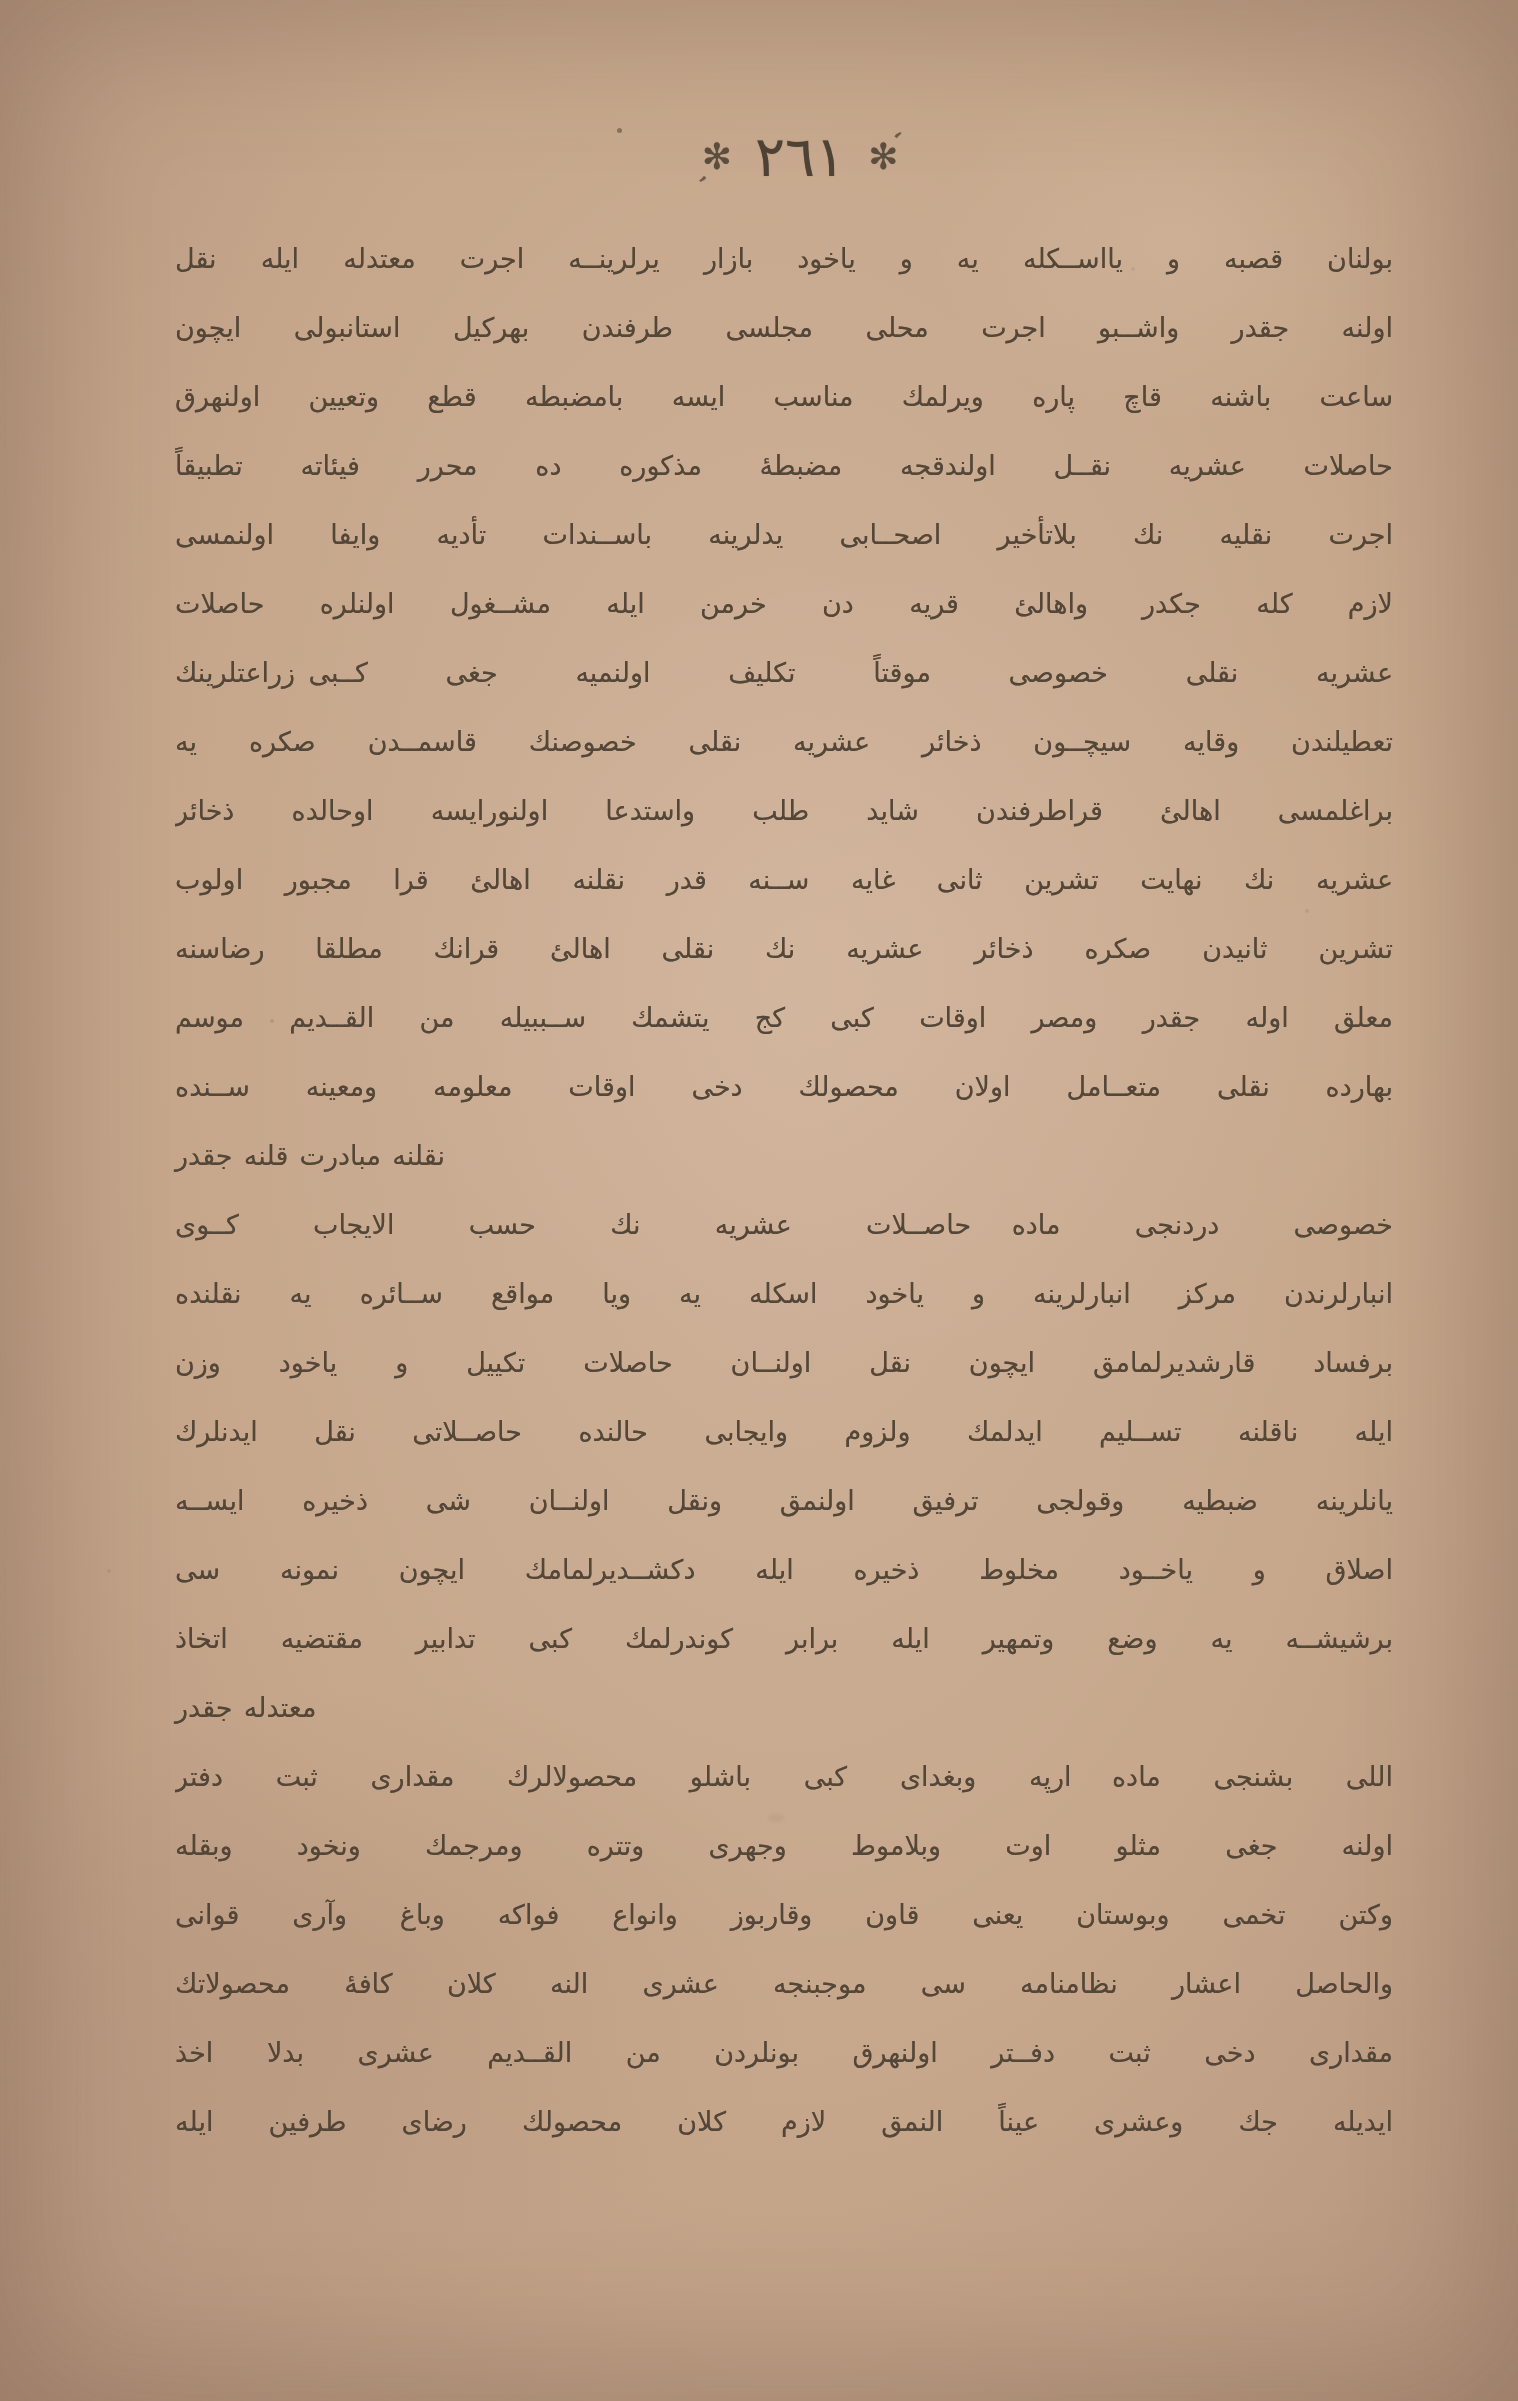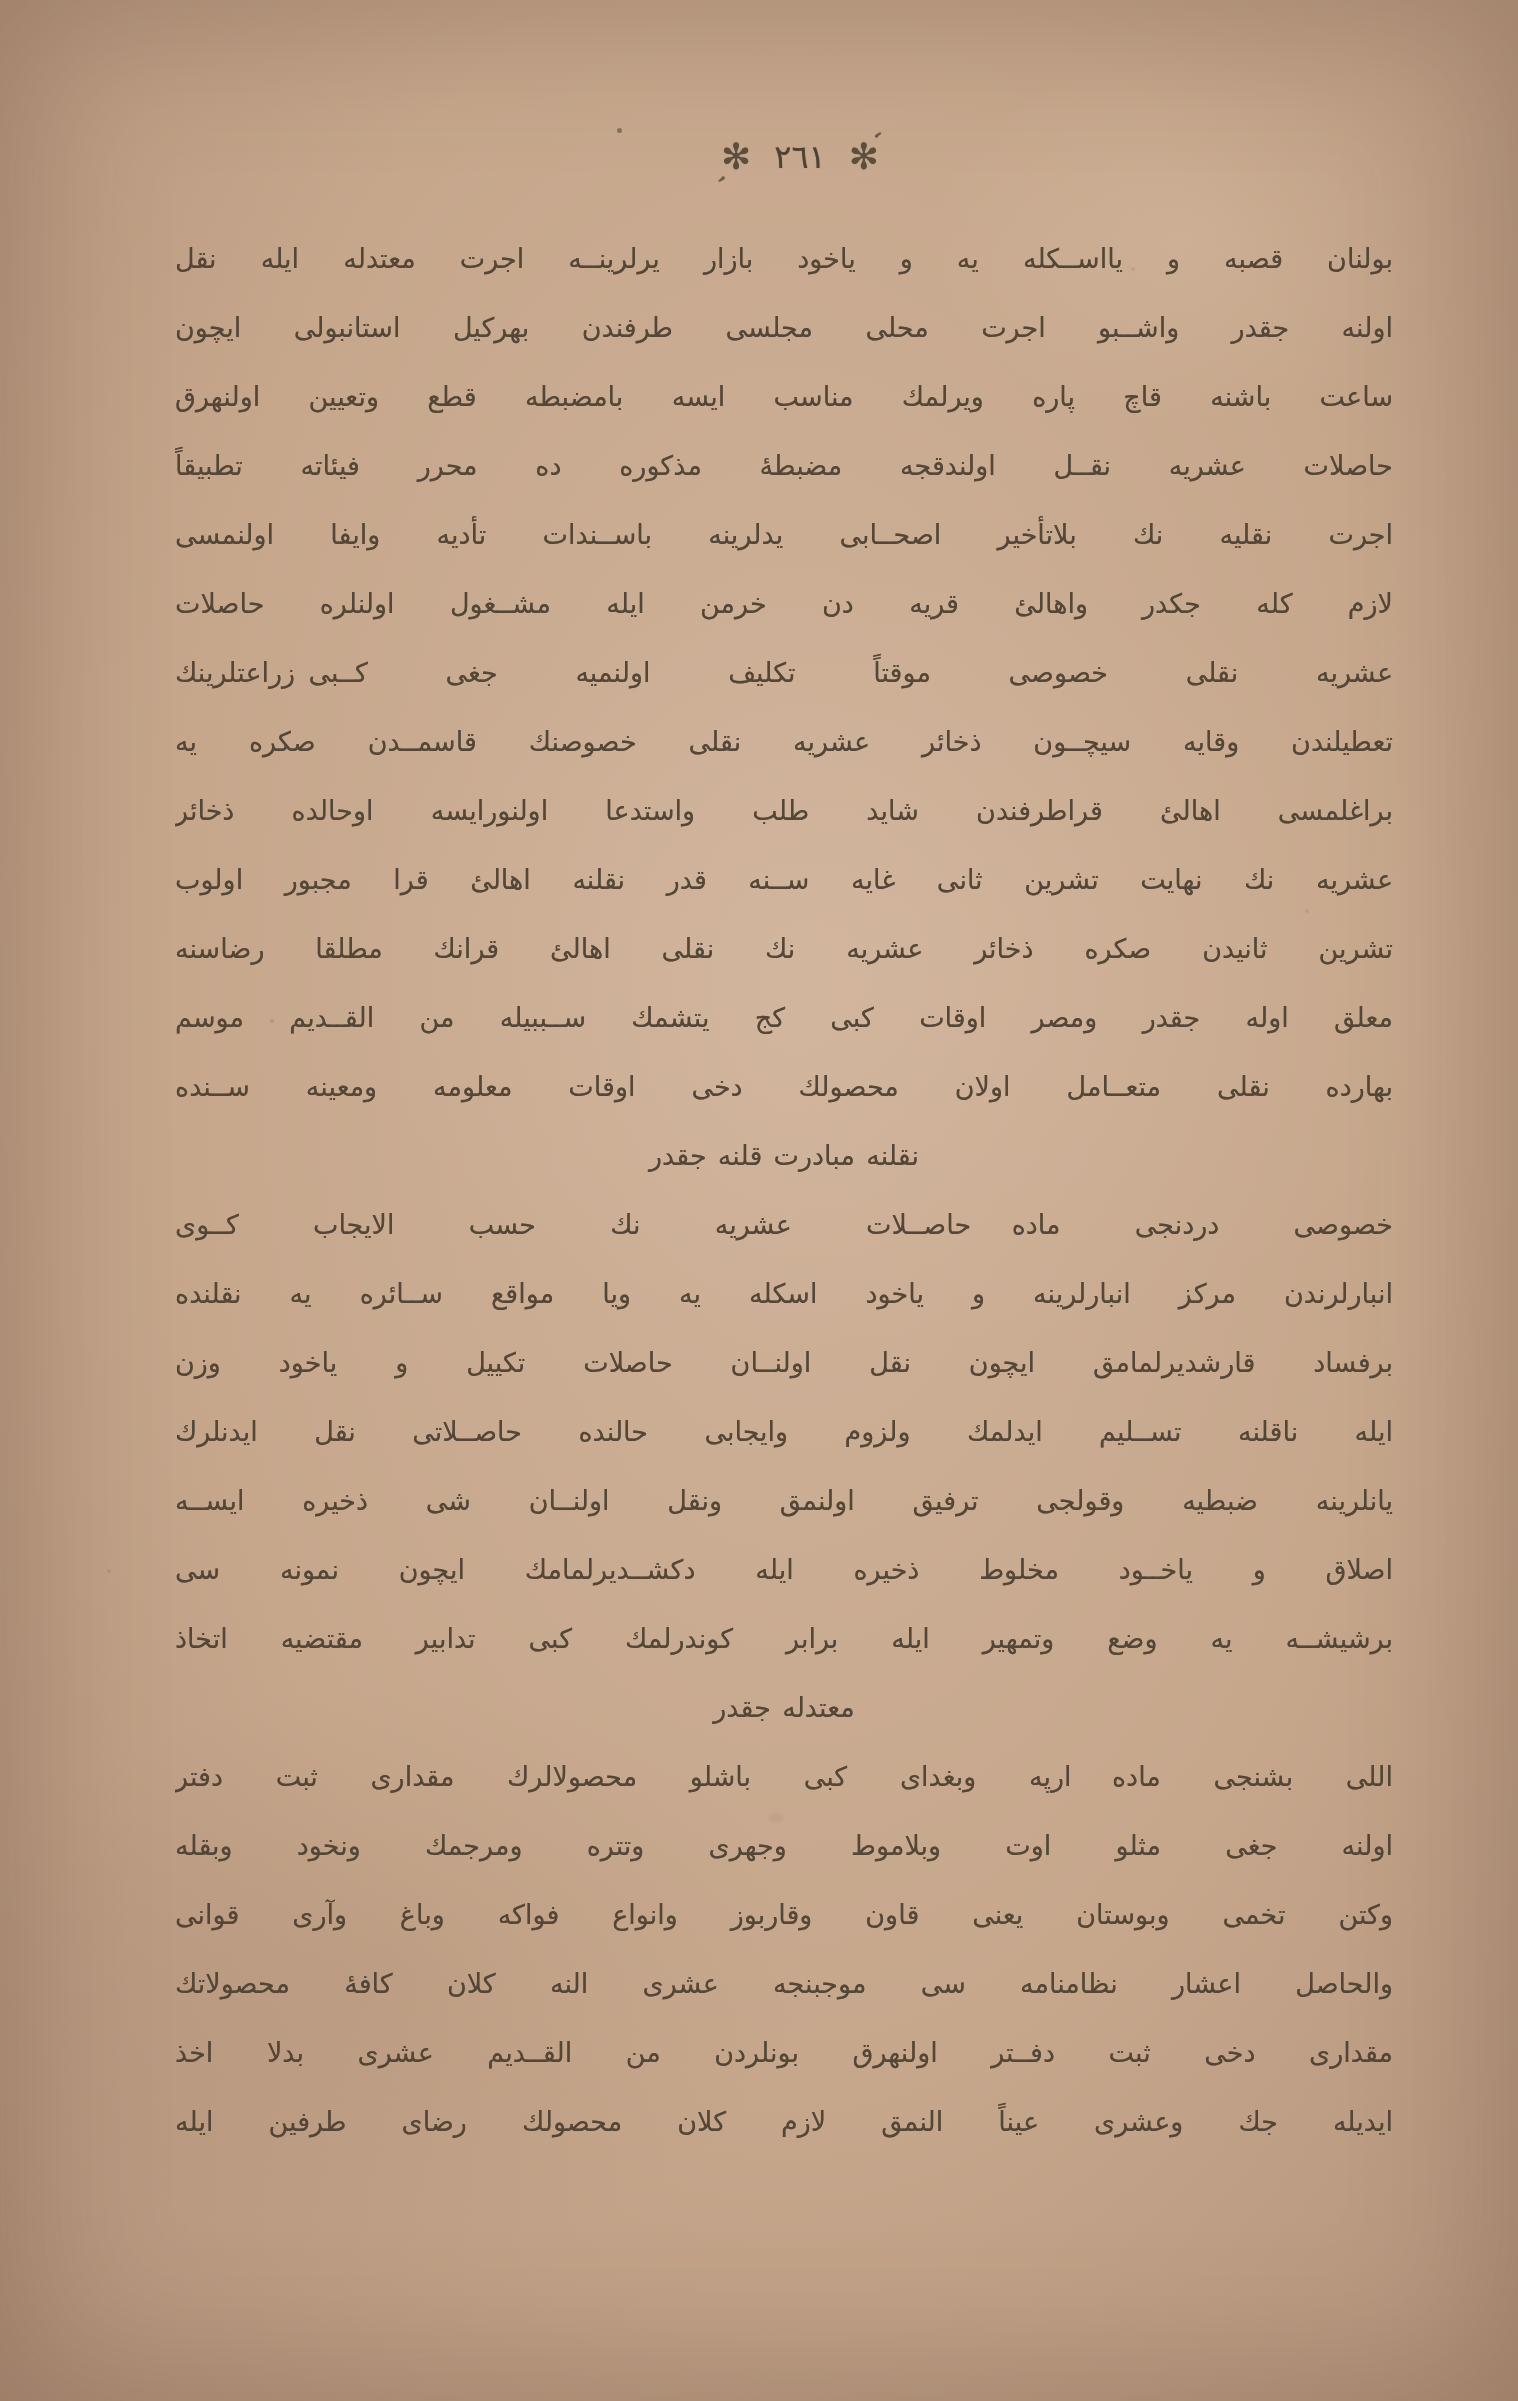--- a/index.html
+++ b/index.html
@@ -25,21 +25,21 @@
     box-shadow:inset 0 0 133px 31px rgba(99,73,55,.28);
   }
   
   .page-header{
     position:absolute;top:119px;left:175px;right:125px;height:76px;
     display:flex;align-items:center;justify-content:center;gap:23px;
     color:var(--ink);
     transform:translateX(16px); 
   }
   .pageno{
-    font-size:32px;line-height:1;letter-spacing:3.6px;
+    font-size:56px;line-height:1;letter-spacing:3.6px;
     text-shadow:0 0 0.9px rgba(78,66,52,.55);
   }
   .orn{
     position:relative;font-size:36px;line-height:1;opacity:.88;
     text-shadow:0 0 0.9px rgba(78,66,52,.5);
   }
   .orn .curl{
     position:absolute;font-size:27px;opacity:.85;
   }
   .orn-right .curl{top:-23px;right:-7.1px;transform:rotate(35deg);}
@@ -48,21 +48,21 @@
   .text-block{
     position:absolute;top:224px;left:175px;right:125px;bottom:0;
     direction:rtl;
     color:var(--ink);
     font-size:27px;
     word-spacing:2.7px;
   }
   .text-block .line{
     height:69px;line-height:69px;
     white-space:nowrap;
-    text-align:center;
+    text-align:left;
     text-shadow:0 0 0.6px rgba(78,66,52,.65);
     opacity:.95;
   }
   .text-block .line.j{
     white-space:normal;
     text-align:justify;
     text-align-last:justify;
     overflow:hidden;
   }
   

